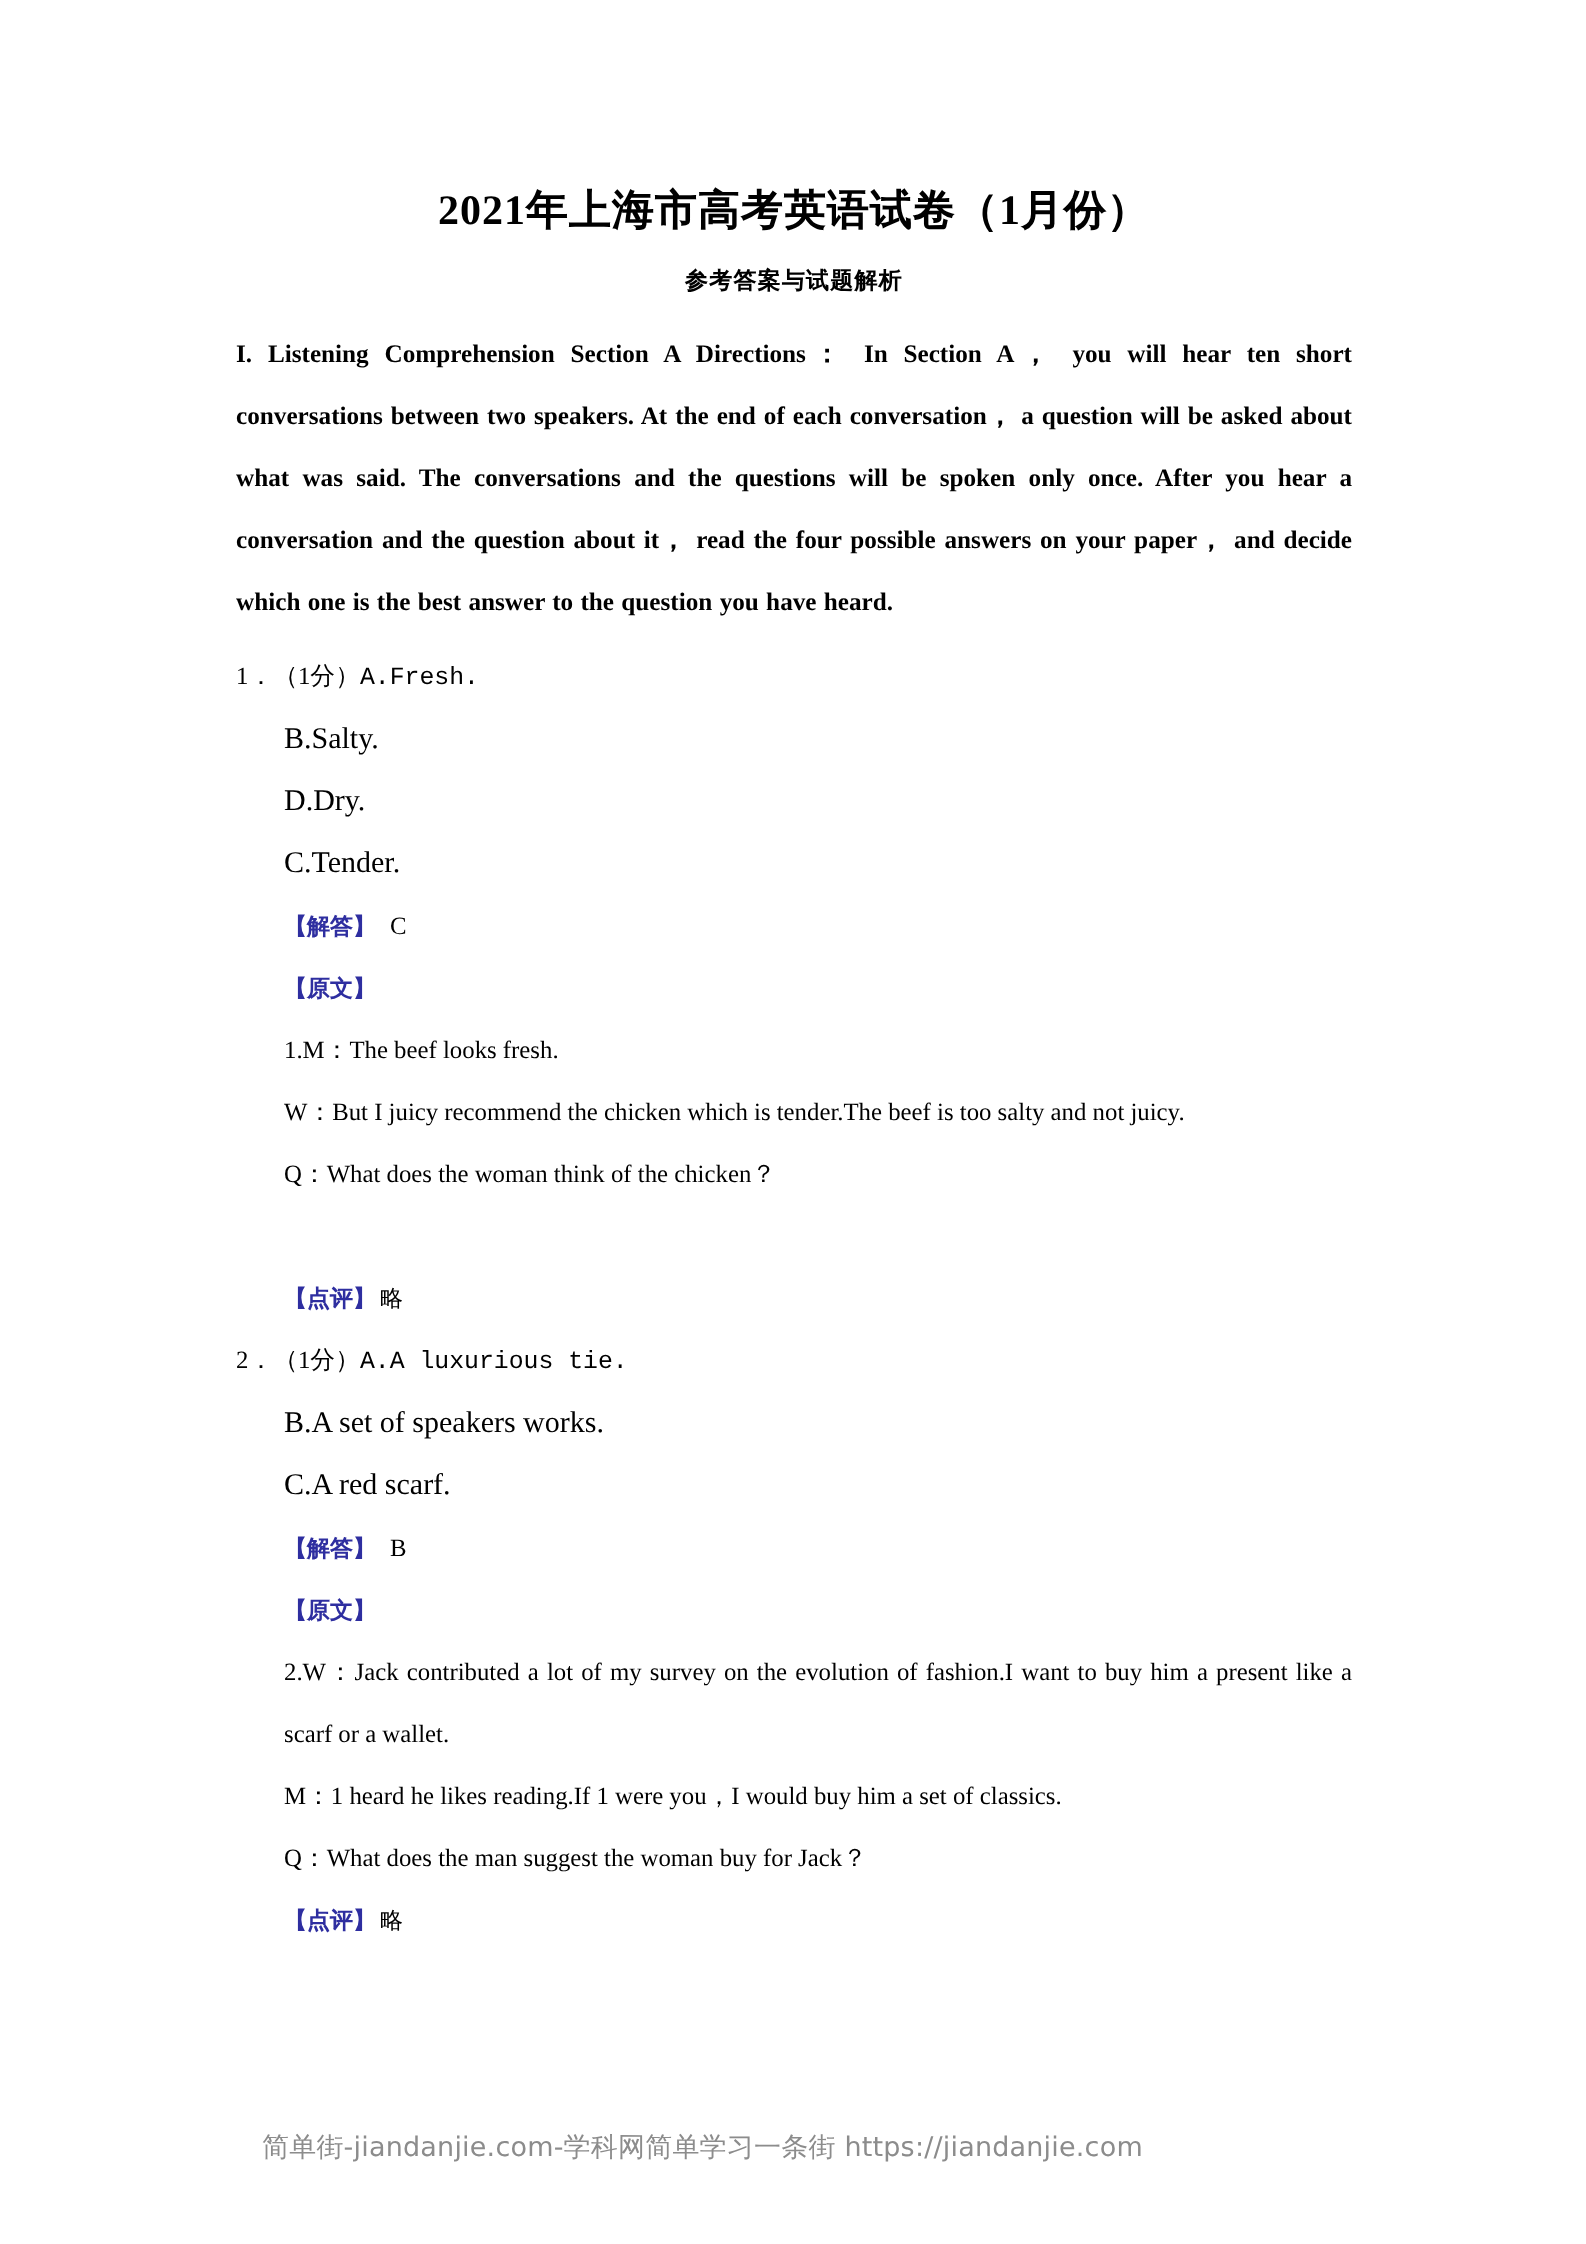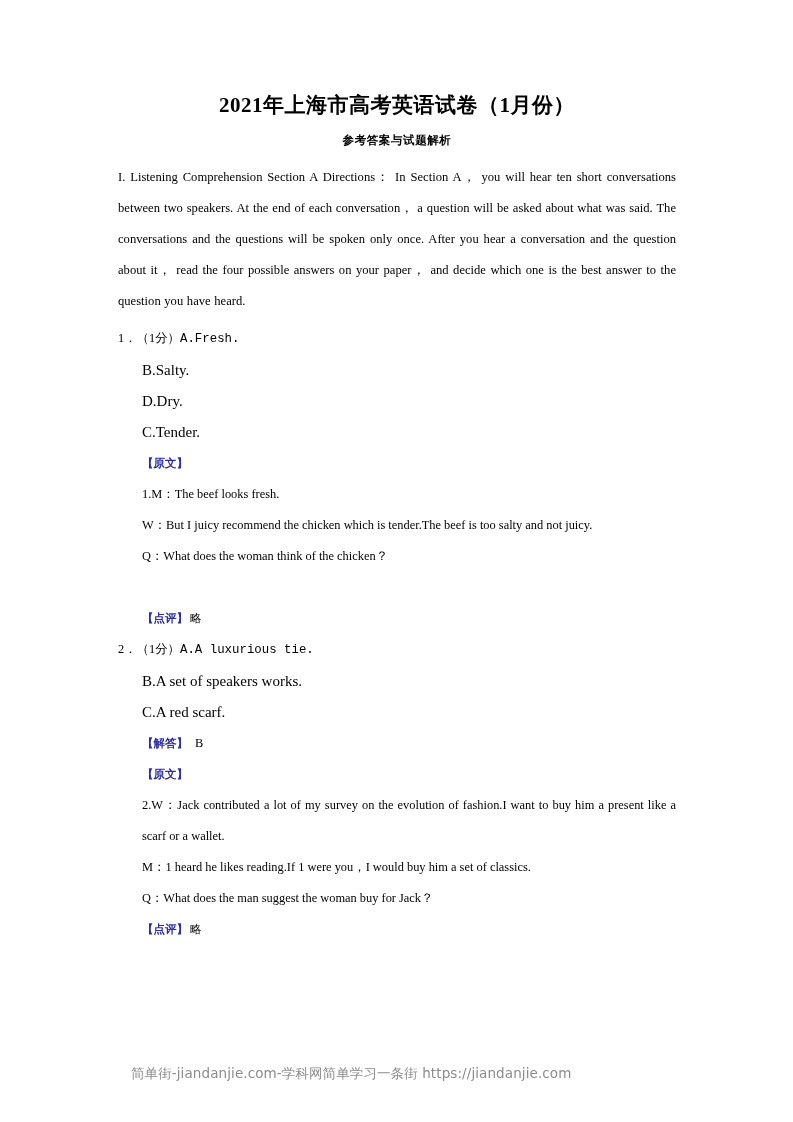--- a/index.html
+++ b/index.html
@@ -41,21 +41,21 @@
     font-size: 11.5px;
     font-weight: bold;
     text-align: center;
     letter-spacing: 0.6px;
     margin: 0 0 14px 0;
   }
 
   
   .directions {
     font-size: 12.6px;
-    font-weight: normal;
+    font-weight: bold;
     text-align: justify;
     text-align-last: left;
     line-height: 31px;
     margin: 0 0 6px 0;
     word-spacing: 0.5px;
   }
 
   
   .question {
     margin: 0;
@@ -146,20 +146,23 @@
     <p class="directions">I. Listening Comprehension Section A Directions：  In Section A，  you will hear ten short conversations between two speakers. At the end of each conversation，  a question will be asked about what was said. The conversations and the questions will be spoken only once. After you hear a conversation and the question about it，  read the four possible answers on your paper，  and decide which one is the best answer to the question you have heard.</p>
 
     <div class="question">
       <div class="q-line">
         <span class="q-num">1．</span><span class="q-score">（1分）</span><span class="q-opt-first">A.Fresh.</span>
       </div>
       <div class="opt">B.Salty.</div>
       <div class="opt">D.Dry.</div>
       <div class="opt">C.Tender.</div>
 
+      <div class="anno">
+        <span class="tag">【解答】</span><span class="tag-val">C</span>
+      </div>
 
       <div class="anno">
         <span class="tag">【原文】</span>
       </div>
 
       <div class="script">1.M：The beef looks fresh.</div>
       <div class="script">W：But I juicy recommend the chicken which is tender.The beef is too salty and not juicy.</div>
       <div class="script">Q：What does the woman think of the chicken？</div>
 
       <div class="spacer"></div>

